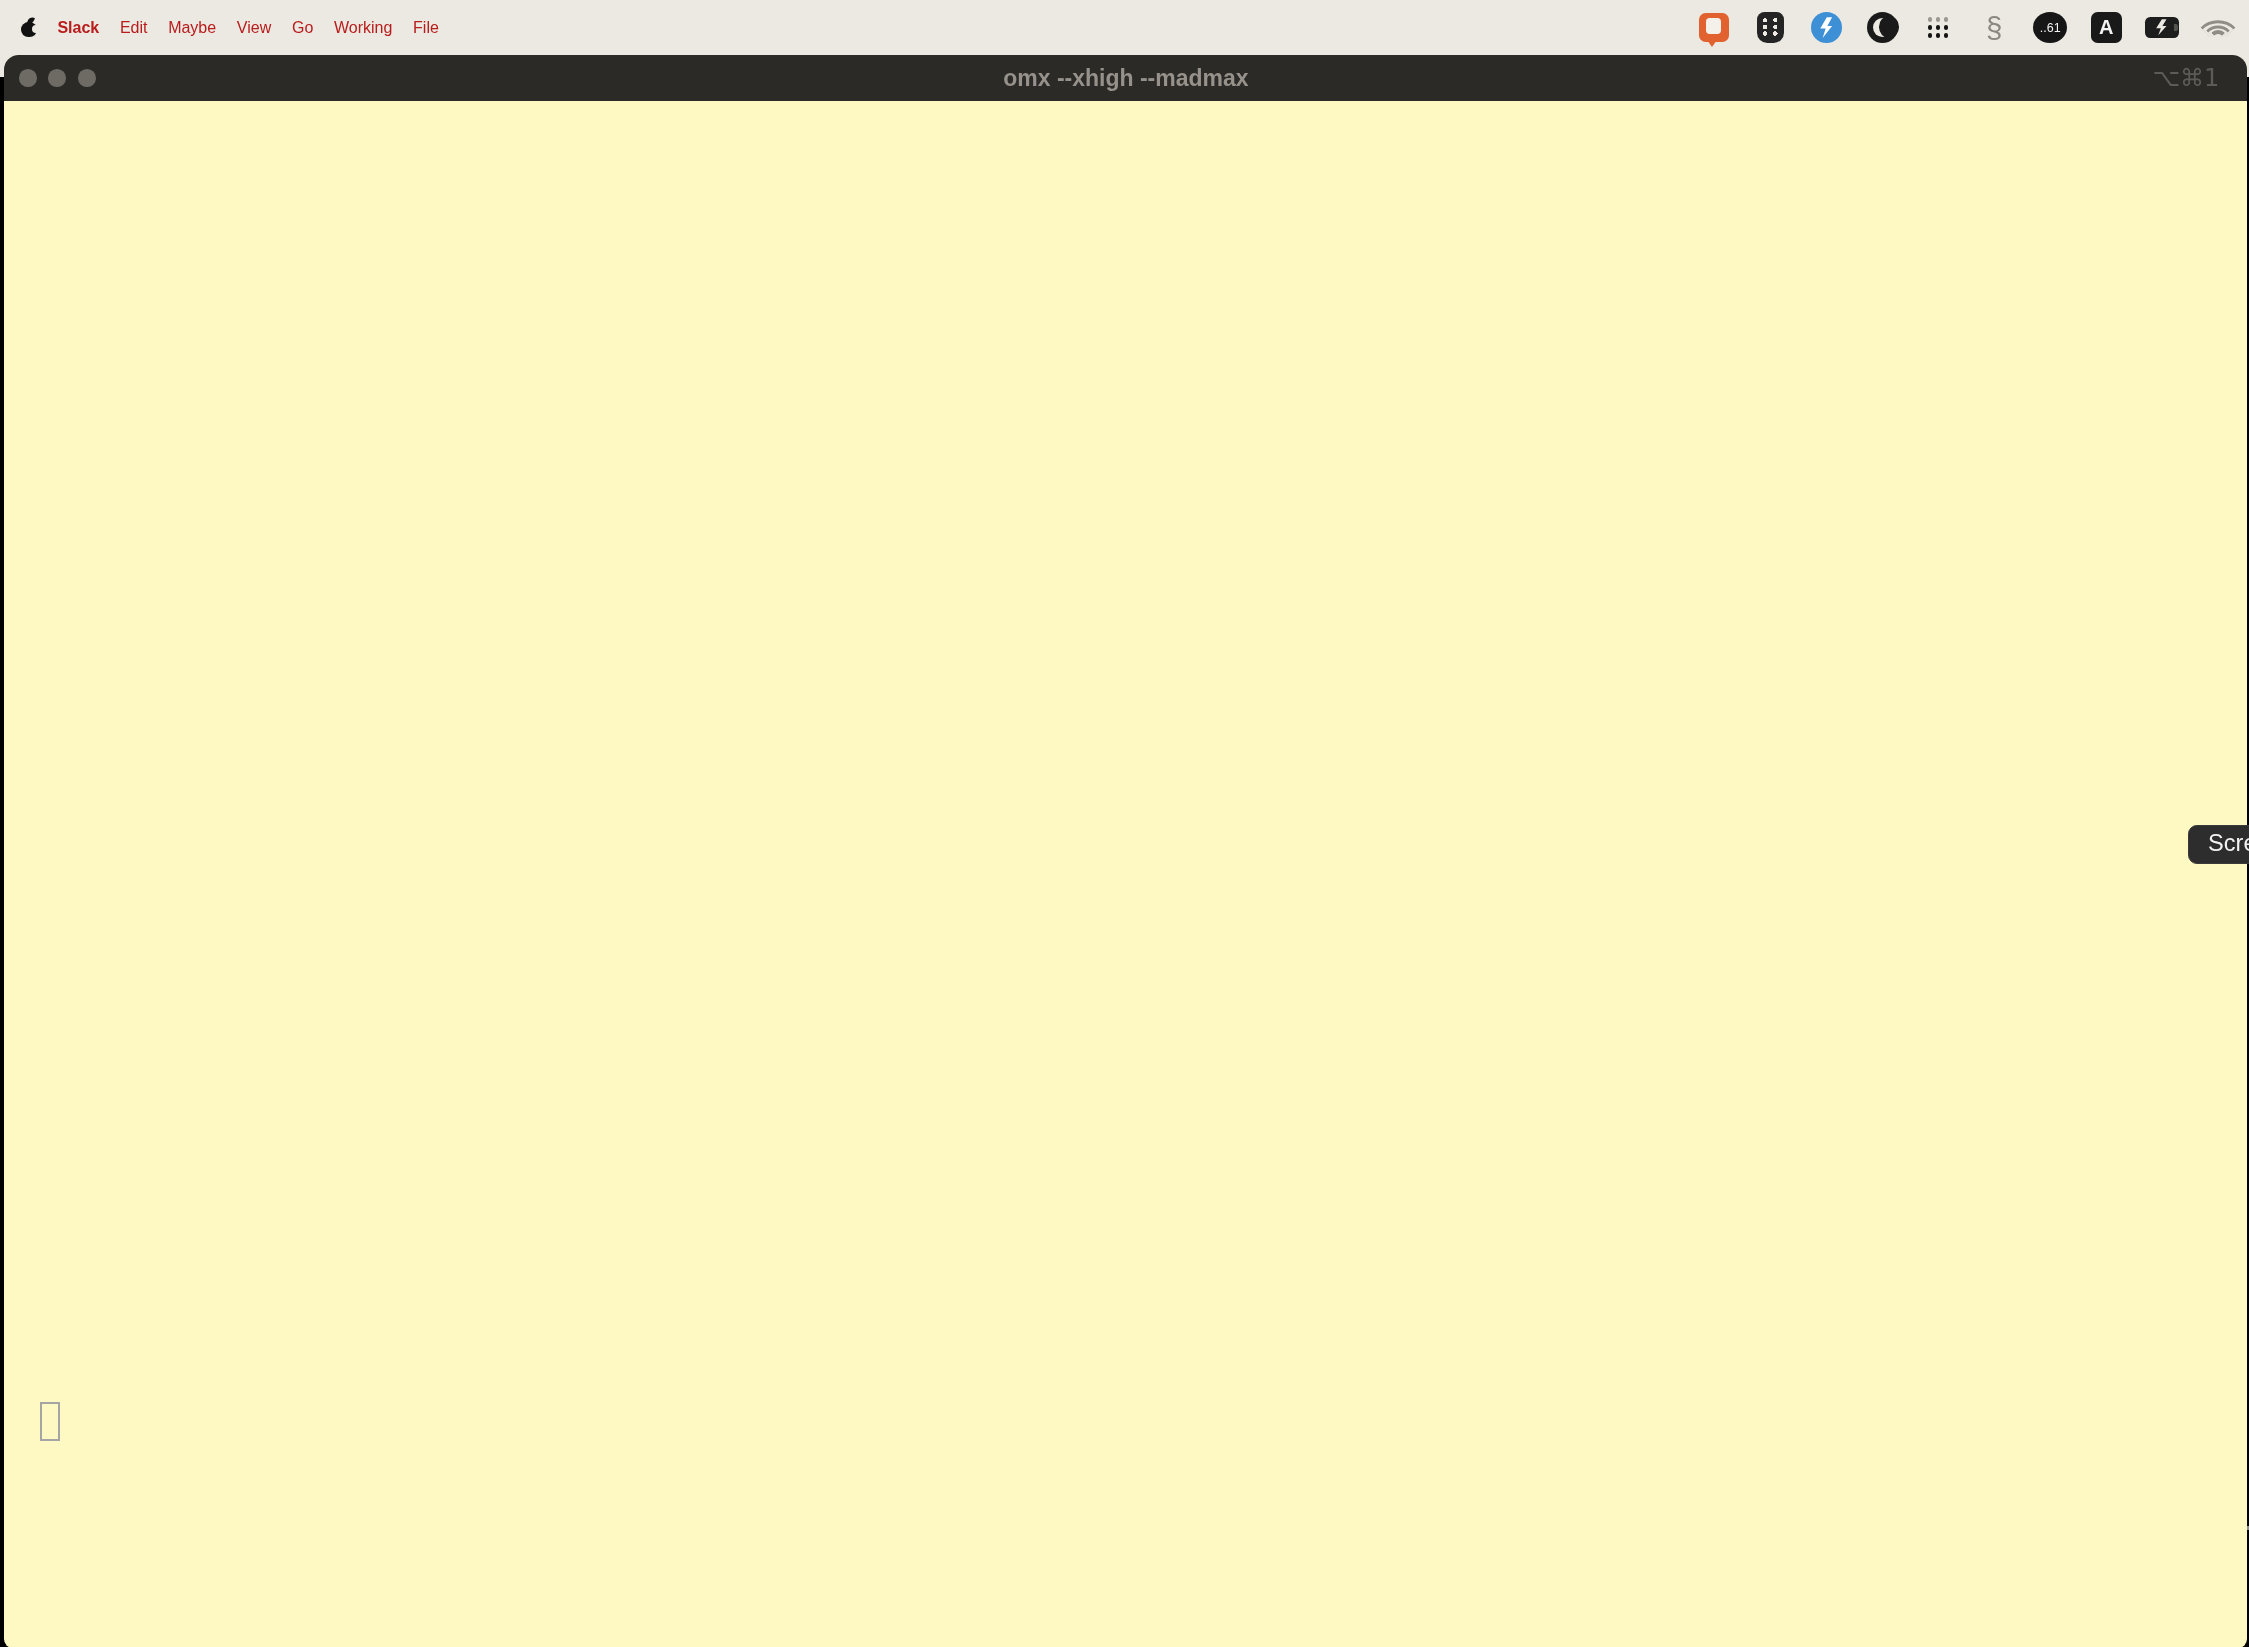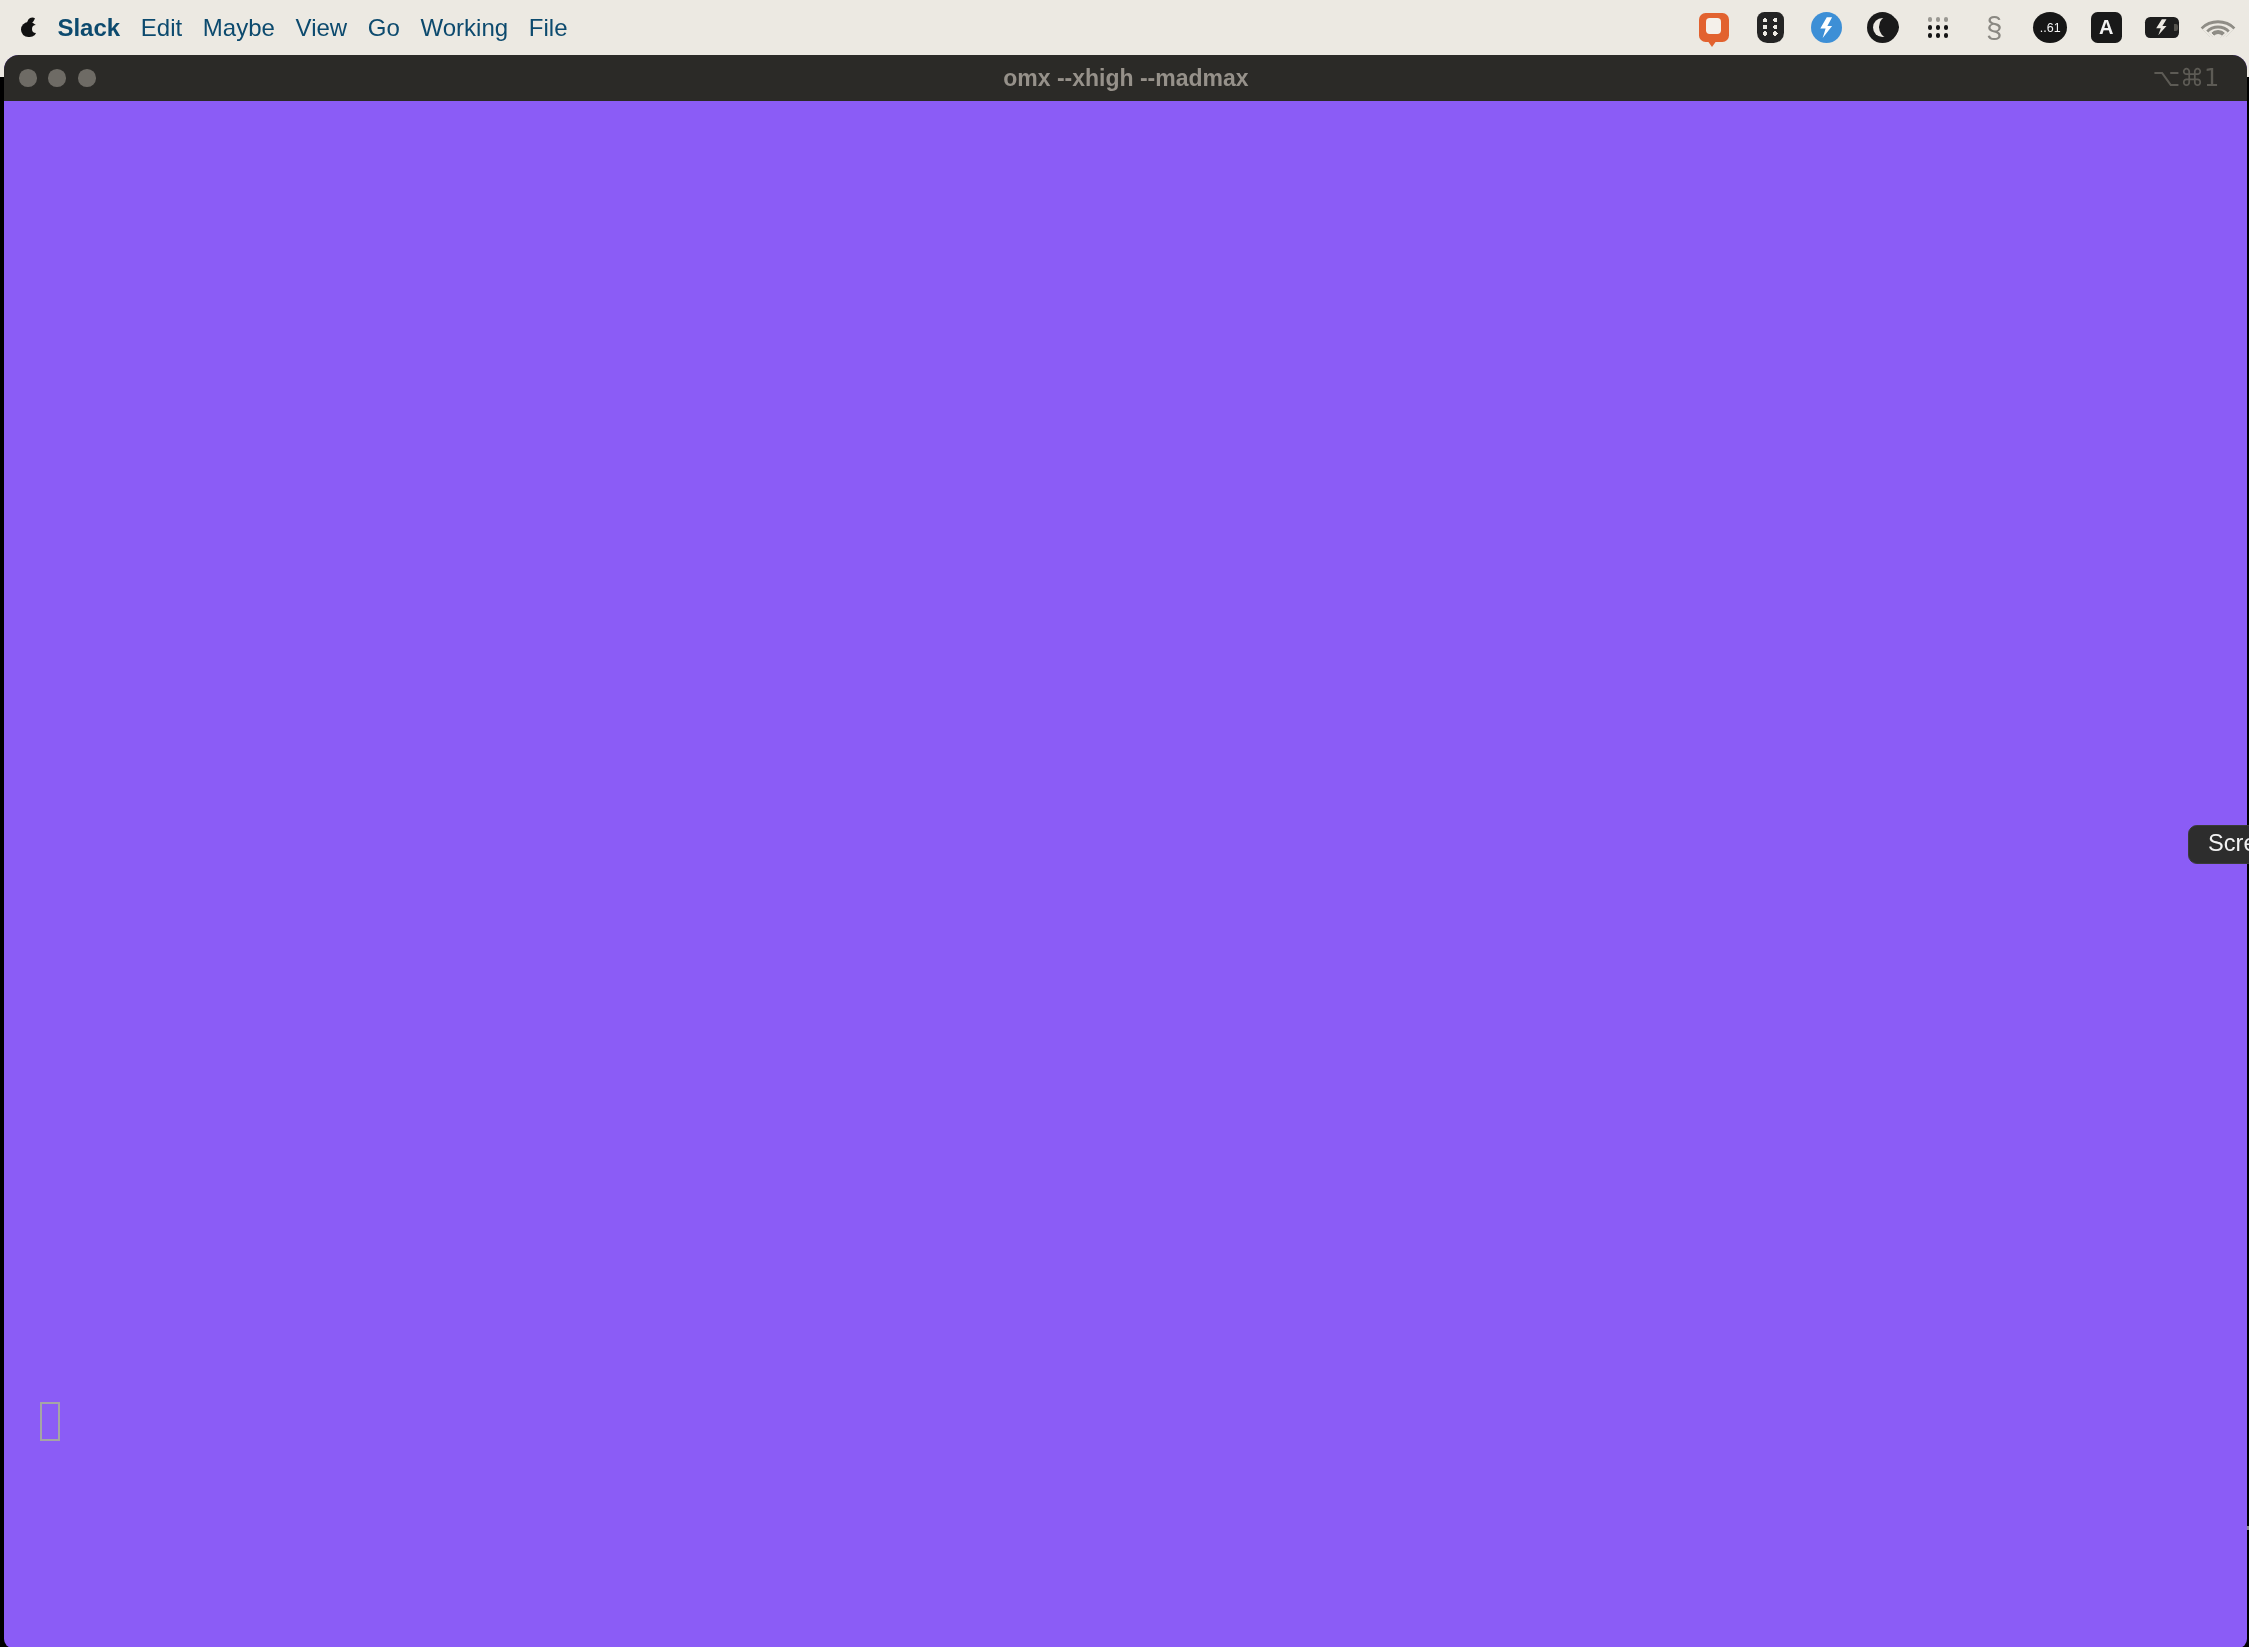--- a/index.html
+++ b/index.html
@@ -2,21 +2,21 @@
 <html style="font-size:11.8px"><head>
 <meta charset="utf-8">
 <style>
   html,body{margin:0;padding:0;background:#000;}
   .screen{position:relative;width:2250px;height:1648px;background:#000;overflow:hidden;
           font-family:"Liberation Sans",sans-serif;}
   
   .menubar{position:absolute;left:0;top:0;width:2250px;height:55px;background:#ece9e2;
            display:flex;align-items:center;z-index:30;}
   .menubar-left{display:flex;align-items:center;gap:20.7px;padding-left:20.7px;}
-  .menu-item{font-size:24px;color:#0c4a6e;}
+  .menu-item{font-size:16px;color:#b91c1c;}
   .menu-app{font-weight:700;}
   .apple{position:relative;width:16px;height:19px;}
   .apple::before{content:"";position:absolute;left:0;top:3.7px;width:16px;height:15.5px;background:#111;
                  border-radius:48% 48% 46% 46%;}
   .apple::after{content:"";position:absolute;right:-4.4px;top:6.6px;width:8.9px;height:8.9px;background:#ece9e2;border-radius:50%;}
   .apple .leaf{position:absolute;left:7.4px;top:-1.5px;width:5.9px;height:6.6px;background:#111;border-radius:80% 0 80% 0;transform:rotate(20deg);}
   .menubar-right{margin-left:auto;display:flex;align-items:center;gap:22px;padding-right:14.8px;}
   .mico{position:relative;width:34px;height:34px;display:flex;align-items:center;justify-content:center;}
   .ico-slacknotif{width:29.5px;height:29.5px;background:#e2622f;border-radius:6.6px;position:relative;}
   .ico-slacknotif::before{content:"";position:absolute;left:6.6px;top:5.2px;width:14.8px;height:16px;background:#f4f0ea;border-radius:3.7px;}
@@ -50,21 +50,21 @@
   .ico-batt .nub{position:absolute;right:1.5px;top:6.6px;width:3.7px;height:7.4px;background:#55534e;border-radius:0 2.2px 2.2px 0;}
   .ico-batt .flash{position:absolute;left:11px;top:2.2px;width:10.3px;height:16px;background:#ece9e2;
       clip-path:polygon(55% 0,100% 0,60% 42%,100% 42%,20% 100%,45% 55%,0 55%);}
   .ico-wifi{position:relative;width:32px;height:25px;}
   .ico-wifi i{position:absolute;left:50%;border:solid #8f8d86;border-width:3.7px 3.7px 0 0;border-radius:0 100% 0 0;transform:translateX(-50%) rotate(-45deg);}
   .ico-wifi i:nth-child(1){width:22px;height:22px;top:0;}
   .ico-wifi i:nth-child(2){width:14px;height:14px;top:6.6px;}
   .ico-wifi i:nth-child(3){width:5.9px;height:5.9px;top:13.3px;border-width:4.4px 4.4px 0 0;}
   
   .desktop-strip{position:absolute;left:0;top:55px;width:2250px;height:22px;background:#ece9e2;}
-  .window{position:absolute;left:4.4px;top:55px;width:2243px;height:1593px;background:#8b5cf6;
+  .window{position:absolute;left:4.4px;top:55px;width:2243px;height:1593px;background:#fef9c3;
           border-radius:14.8px 14.8px 8.9px 8.9px;overflow:hidden;z-index:5;}
   .titlebar{position:absolute;left:0;top:0;width:100%;height:46px;background:#2b2a27;}
   .tl{position:absolute;top:14px;width:17.7px;height:17.7px;border-radius:50%;background:#6e6b65;}
   .tl.c1{left:14.8px;} .tl.c2{left:44px;} .tl.c3{left:74px;}
   .win-title{position:absolute;left:0;top:0;width:100%;height:46px;line-height:46px;text-align:center;
              color:#96918a;font-size:23px;font-weight:600;}
   .win-short{position:absolute;right:28px;top:0;height:46px;line-height:46px;color:#5d5b55;font-size:24px;
              font-family:"DejaVu Sans",sans-serif;}
   
   .term{position:absolute;left:0;top:100px;width:2250px;height:1547px;background:#000;}

